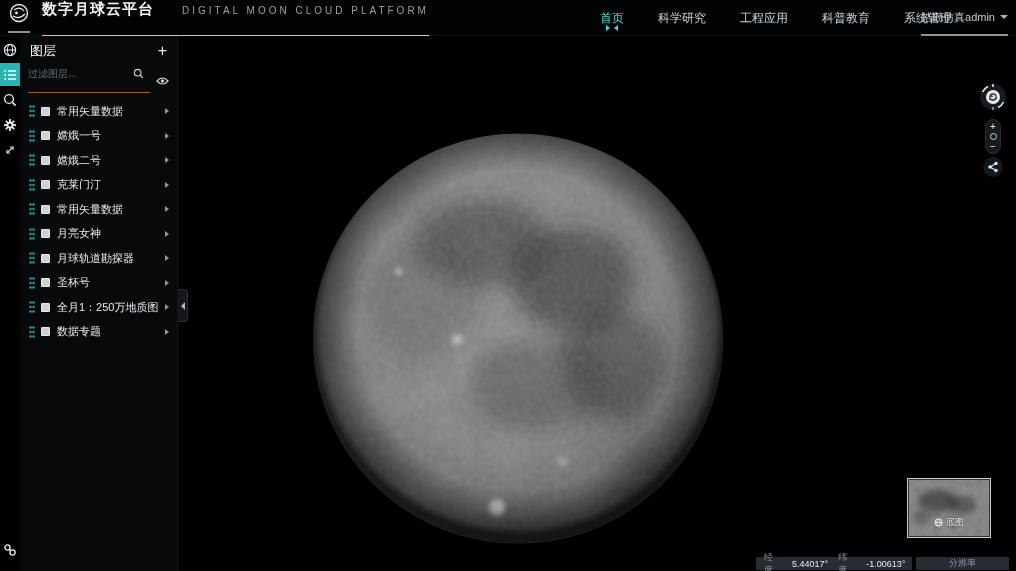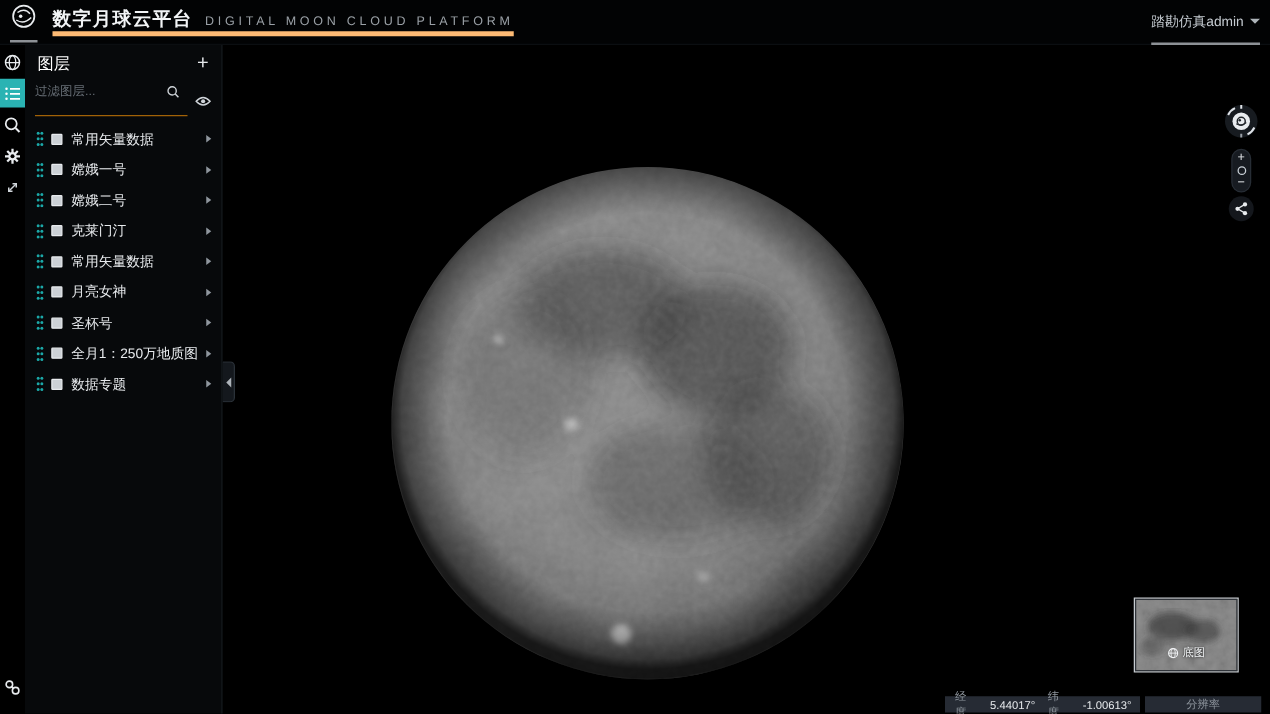--- a/index.html
+++ b/index.html
@@ -5,22 +5,22 @@
   * { margin:0; padding:0; box-sizing:border-box; }
   html,body { width:1016px; height:571px; background:#000; overflow:hidden;
               font-family:"Liberation Sans","DejaVu Sans",sans-serif; }
   .app { position:relative; width:1016px; height:571px; background:#000; }
 
   
   .topbar { position:absolute; left:0; top:0; width:1016px; height:36px;
             background:#020304; display:flex; align-items:center; z-index:30;
             border-bottom:1px solid #0b0e11; }
   .logo-wrap { margin-left:8px; padding-bottom:3px; border-bottom:2px solid #8d9196; }
-  .brand { margin-left:12px; display:flex; align-items:baseline; gap:10px;
-           padding-bottom:0; border-bottom:4px solid #fdba74; }
+  .brand { margin-left:12px; display:flex; align-items:baseline; gap:28px;
+           padding-bottom:16px; border-bottom:1px solid #fdba74; }
   .brand-title { color:#f2f4f6; font-size:15px; font-weight:bold; letter-spacing:1px; }
   .brand-sub { color:#9aa0a6; font-size:10px; letter-spacing:3px; }
   .nav { position:absolute; left:600px; top:0; height:36px; display:flex;
          align-items:center; gap:34px; }
   .nav-item { color:#ced4da; font-size:12px; cursor:pointer; position:relative; }
   .nav-item.active { color:#41dbe3; }
   .nav-item.active .arrows { position:absolute; left:50%; transform:translateX(-50%);
         top:15px; display:flex; gap:4px; }
   .tri-r { width:0;height:0;border-top:3px solid transparent;border-bottom:3px solid transparent;
            border-left:4px solid #41dbe3; }
@@ -115,20 +115,33 @@
       <svg width="22" height="22" viewBox="0 0 22 22">
         <circle cx="11" cy="11" r="8.5" fill="none" stroke="#e8ebee" stroke-width="1.4"></circle>
         <path d="M5 14 Q11 18 17 12" fill="none" stroke="#e8ebee" stroke-width="1.2"></path>
         <path d="M6 8 Q12 4 16 9" fill="none" stroke="#e8ebee" stroke-width="1.2"></path>
         <circle cx="8.5" cy="11" r="1.4" fill="#e8ebee"></circle>
       </svg>
     </div>
     <div class="brand">
       <span class="brand-title">数字月球云平台</span>
       <span class="brand-sub">DIGITAL MOON CLOUD PLATFORM</span>
+    </div>
+    <div class="nav">
+      <div class="nav-item active">
+        <span>首页</span>
+        <span class="arrows">
+          <span class="tri-r"></span>
+            <span class="tri-l"></span>
+        </span>
+      </div>
+      <div class="nav-item">科学研究</div>
+      <div class="nav-item">工程应用</div>
+      <div class="nav-item">科普教育</div>
+      <div class="nav-item">系统管理</div>
     </div>
     <div class="user">
       <span>踏勘仿真admin</span>
       <span class="chev-down"></span>
     </div>
   </div>
 
   <div class="viewport">
     <svg class="moon-svg" viewBox="0 0 414 414">
       <defs>
@@ -359,20 +372,35 @@
             <g fill="#1ba8a8">
               <circle cx="1.5" cy="1.5" r="1.2"></circle>
               <circle cx="4.5" cy="1.5" r="1.2"></circle>
               <circle cx="1.5" cy="6" r="1.2"></circle>
               <circle cx="4.5" cy="6" r="1.2"></circle>
               <circle cx="1.5" cy="10.5" r="1.2"></circle>
               <circle cx="4.5" cy="10.5" r="1.2"></circle>
             </g>
           </svg>
         <span class="cbx"></span>
+        <span class="layer-label">月球轨道勘探器</span>
+        <span class="row-chev"></span>
+      </div>
+      <div class="layer-row">
+        <svg class="drag-dots" width="6" height="12" viewBox="0 0 6 12">
+            <g fill="#1ba8a8">
+              <circle cx="1.5" cy="1.5" r="1.2"></circle>
+              <circle cx="4.5" cy="1.5" r="1.2"></circle>
+              <circle cx="1.5" cy="6" r="1.2"></circle>
+              <circle cx="4.5" cy="6" r="1.2"></circle>
+              <circle cx="1.5" cy="10.5" r="1.2"></circle>
+              <circle cx="4.5" cy="10.5" r="1.2"></circle>
+            </g>
+          </svg>
+        <span class="cbx"></span>
         <span class="layer-label">圣杯号</span>
         <span class="row-chev"></span>
       </div>
       <div class="layer-row">
         <svg class="drag-dots" width="6" height="12" viewBox="0 0 6 12">
             <g fill="#1ba8a8">
               <circle cx="1.5" cy="1.5" r="1.2"></circle>
               <circle cx="4.5" cy="1.5" r="1.2"></circle>
               <circle cx="1.5" cy="6" r="1.2"></circle>
               <circle cx="4.5" cy="6" r="1.2"></circle>

